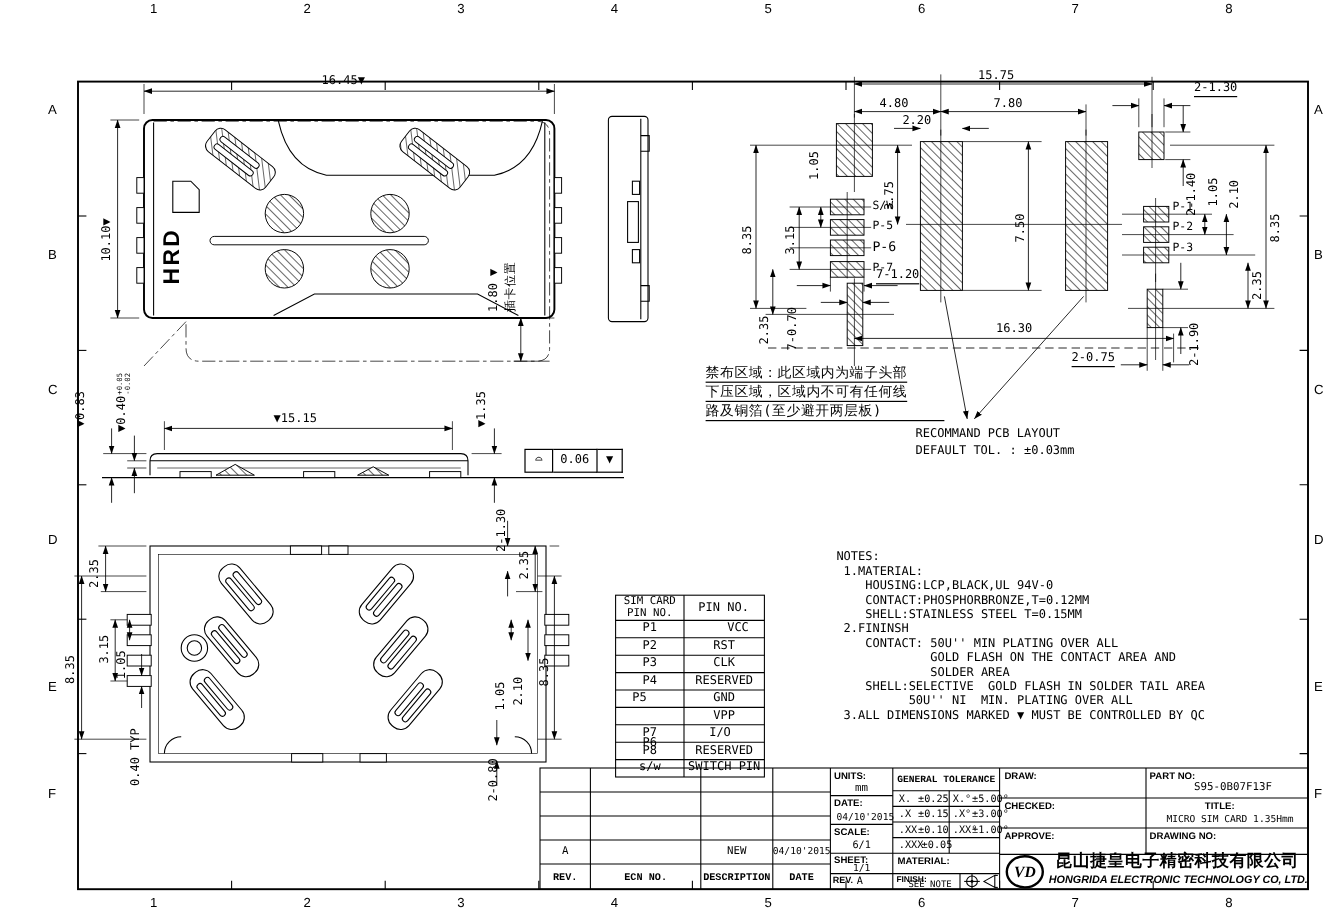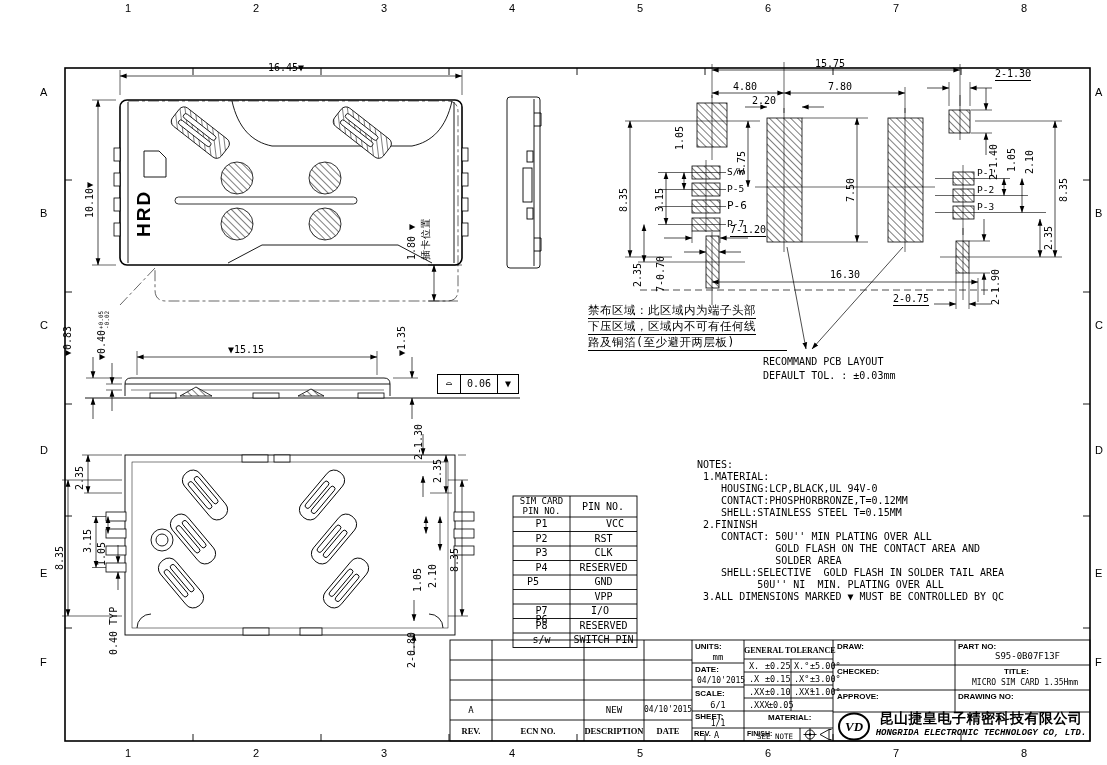--- a/index.html
+++ b/index.html
@@ -4,21 +4,21 @@
 <style>
   html,body{margin:0;padding:0;background:#fff;}
   #sheet{position:relative;width:1107px;height:765px;background:#fff;overflow:hidden;
          font-family:"DejaVu Sans Mono",monospace;color:#000;}
   svg{position:absolute;left:0;top:0;}
   .t{position:absolute;white-space:nowrap;font-family:"DejaVu Sans Mono",monospace;
      font-size:10px;line-height:12px;color:#000;}
   .r{transform:rotate(-90deg);transform-origin:0 0;}
   .fl{font-size:11px;font-family:"Liberation Sans",sans-serif;}
   .lbl{font-family:"Liberation Sans",sans-serif;font-weight:bold;font-size:8px;line-height:9px;text-align:center;}
-  .ttl{font-family:Liberation Serif, serif;font-weight:bold;}
+  .ttl{font-family:Liberation Mono, monospace;font-weight:bold;}
   .un{border-bottom:1px solid #000;}
   .cn{font-size:11.5px;line-height:15px;letter-spacing:.5px;}
   .tol{display:inline-flex;flex-direction:column;font-size:6px;line-height:6px;
        vertical-align:2px;margin-left:1px;}
   .tol i{font-style:normal;}
   .pre{white-space:pre;}
   .ctr{text-align:center;}
 </style>
 </head>
 <body>
@@ -543,29 +543,29 @@
   <div class="t" style="left:749px;top:699px;font-size:8.5px">.XXX</div>
   <div class="t" style="left:768px;top:699px;font-size:8.5px">±0.05</div>
   <div class="t lbl" style="left:695px;top:665px">DATE:</div>
   <div class="t" style="left:697px;top:675px;font-size:8px">04/10'2015</div>
   <div class="t lbl" style="left:695px;top:689px">SCALE:</div>
   <div class="t ctr" style="left:692px;top:699px;width:52px;font-size:8.5px">6/1</div>
   <div class="t lbl" style="left:695px;top:712px">SHEET:</div>
   <div class="t ctr" style="left:692px;top:719px;width:52px;font-size:8px;line-height:9px">1/1</div>
   <div class="t lbl" style="left:694px;top:729px;font-size:7.5px">REV.</div>
   <div class="t" style="left:714px;top:731px;font-size:8.5px;line-height:9px">A</div>
-  <div class="t lbl" style="left:768px;top:713px">MATERIAL:</div>
+  <div class="t lbl" style="left:748px;top:713px">MATERIAL:</div>
   <div class="t lbl" style="left:747px;top:729px;font-size:7px">FINISH:</div>
   <div class="t" style="left:757px;top:733px;font-size:7.5px;line-height:8px">SEE NOTE</div>
   <div class="t lbl" style="left:837px;top:642px">DRAW:</div>
   <div class="t lbl" style="left:837px;top:667px">CHECKED:</div>
   <div class="t lbl" style="left:837px;top:692px">APPROVE:</div>
   <div class="t lbl" style="left:958px;top:642px">PART NO:</div>
   <div class="t" style="left:995px;top:650px;font-size:9px">S95-0B07F13F</div>
   <div class="t lbl" style="left:1004px;top:667px">TITLE:</div>
   <div class="t" style="left:972px;top:677px;font-size:8px">MICRO SIM CARD   1.35Hmm</div>
   <div class="t lbl" style="left:958px;top:692px">DRAWING NO:</div>
   <div class="t" style="left:845px;top:719px;font-family:'Liberation Serif',serif;font-style:italic;font-weight:bold;font-size:13px;line-height:15px">VD</div>
   <div class="t ctr ttl" style="left:874px;top:711px;width:214px;font-size:14px;line-height:16px;letter-spacing:.5px">昆山捷皇电子精密科技有限公司</div>
-  <div class="t ctr" style="left:874px;top:727px;width:214px;font-family:Liberation Mono, monospace;font-style:italic;font-weight:bold;font-size:9px">HONGRIDA ELECTRONIC TECHNOLOGY CO, LTD.</div>
+  <div class="t ctr" style="left:874px;top:727px;width:214px;font-family:Liberation Sans, sans-serif;font-style:italic;font-weight:bold;font-size:9px">HONGRIDA ELECTRONIC TECHNOLOGY CO, LTD.</div>
 </div>
 
 </div>
 
 </body></html>

